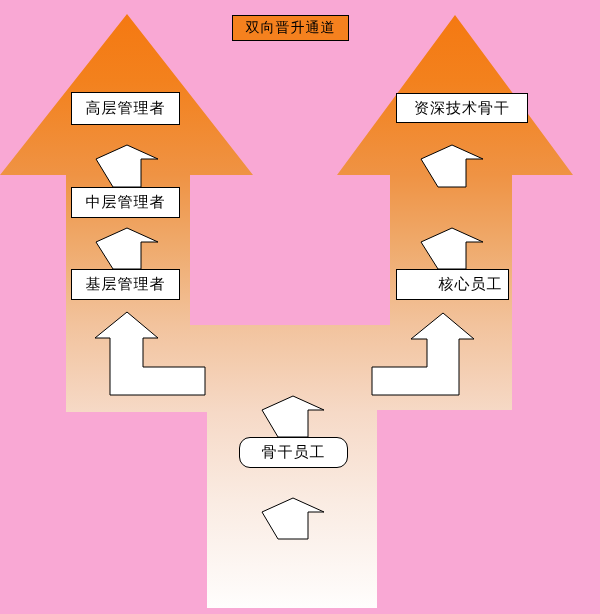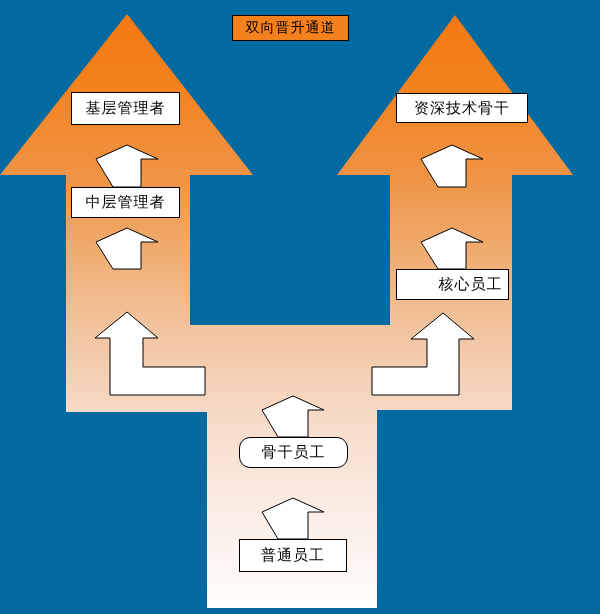--- a/index.html
+++ b/index.html
@@ -5,21 +5,21 @@
   html, body {
     margin: 0;
     padding: 0;
     background: #ffffff;
     font-family: "Liberation Sans", "DejaVu Sans", sans-serif;
   }
   .stage {
     position: relative;
     width: 600px;
     height: 614px;
-    background: #0369a1;
+    background: #f9a8d4;
     overflow: hidden;
   }
   .stage svg {
     position: absolute;
     left: 0;
     top: 0;
     width: 600px;
     height: 614px;
   }
   .white-arrow {
@@ -98,33 +98,33 @@
 
     <polygon class="white-arrow" points="127,312 158,338 143,338 143,367 205,367 205,395 110,395 110,338 95,338"></polygon>
     <polygon class="white-arrow" points="443,313 474,339 459,339 459,395 372,395 372,367 427,367 427,339 411,339"></polygon>
   </svg>
 
   <div id="box-title" class="title-box">
     <span>双向晋升通道</span>
   </div>
 
   <div id="box-mgr-1" class="label-box">
-    <span>基层管理者</span>
+    <span>高层管理者</span>
   </div>
   <div id="box-mgr-2" class="label-box">
     <span>中层管理者</span>
+  </div>
+  <div id="box-mgr-3" class="label-box">
+    <span>基层管理者</span>
   </div>
 
   <div id="box-tech-1" class="label-box">
     <span>资深技术骨干</span>
   </div>
   <div id="box-tech-3" class="label-box">
     <span>核心员工</span>
   </div>
 
   <div id="box-base-1" class="label-box">
     <span>骨干员工</span>
   </div>
-  <div id="box-base-2" class="label-box">
-    <span>普通员工</span>
-  </div>
 
 </div>
 
 </body></html>

